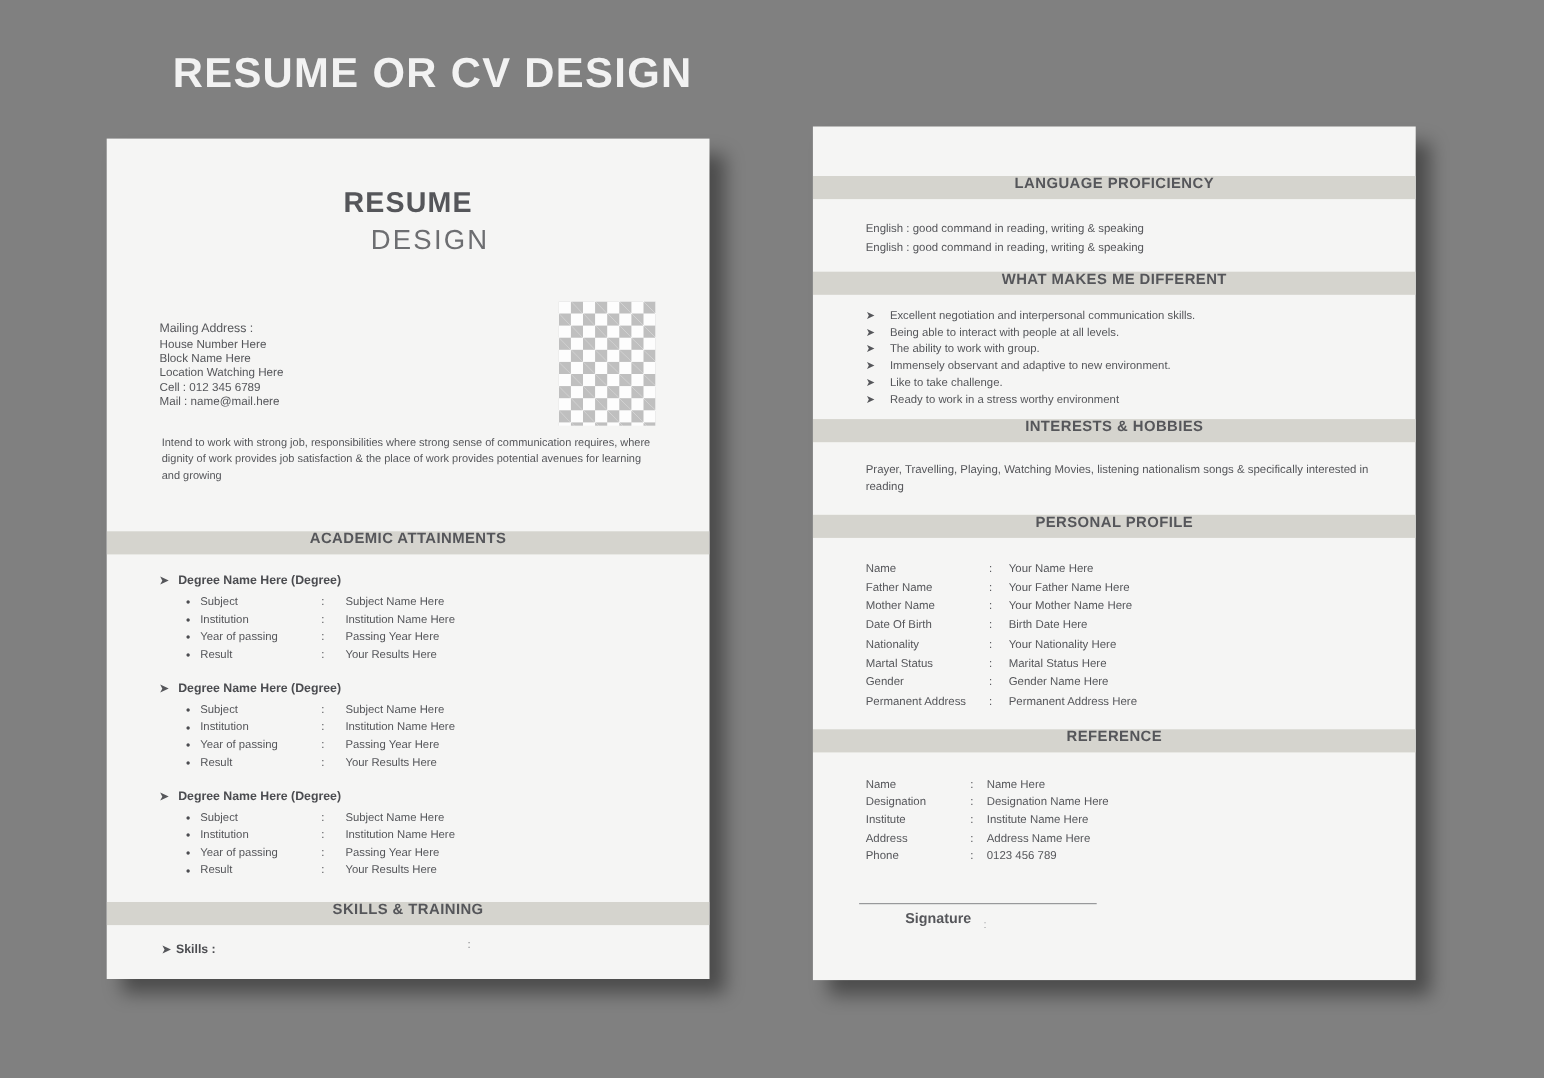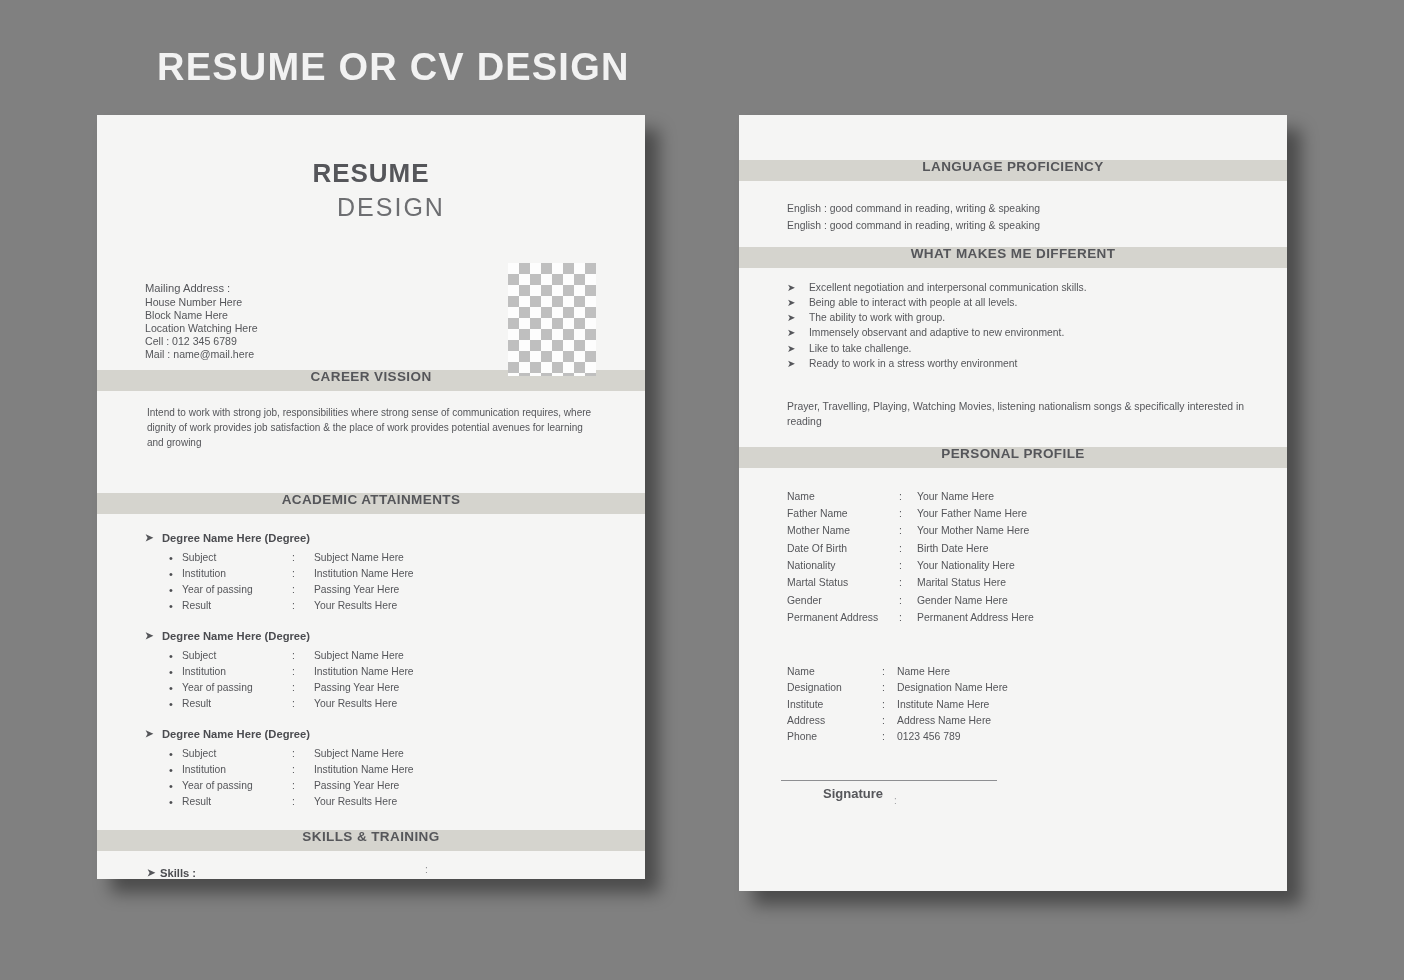--- a/index.html
+++ b/index.html
@@ -28,21 +28,21 @@
     white-space: nowrap;
   }
 
   
   .page {
     position: absolute;
     background: #f5f5f4;
     box-shadow: 14px 14px 16px rgba(0,0,0,0.42);
     overflow: hidden;
   }
-  #page-left  { left: 97px;  top: 115px; width: 548px; height: 764px; }
+  #page-left  { left: 97px;  top: 126px; width: 548px; height: 764px; }
   #page-right { left: 739px; top: 115px; width: 548px; height: 776px; }
 
   
   .band {
     background: #d5d4ce;
     text-align: center;
     font-size: 13.5px;
     font-weight: bold;
     letter-spacing: 0.4px;
     color: #55565a;
@@ -251,21 +251,20 @@
       <div>House Number Here</div>
       <div>Block Name Here</div>
       <div>Location Watching Here</div>
       <div>Cell  : 012 345 6789</div>
       <div>Mail : name@mail.here</div>
     </div>
 
     <div class="photo-placeholder"></div>
   </div>
 
-  <div class="band">CAREER VISSION</div>
   <div class="para career-body">Intend to work with strong job, responsibilities where strong sense of communication requires, where dignity of work provides job satisfaction &amp; the place of work provides potential avenues  for learning and growing</div>
 
   <div class="band">ACADEMIC ATTAINMENTS</div>
   <div class="acad-wrap">
 
     <div class="degree-group">
       <div class="degree-title">
         <span class="arrow-bullet">➤</span>
         <span class="dt-text">Degree Name Here (Degree)</span>
       </div>
@@ -402,20 +401,21 @@
     <div class="diff-item">
       <span class="ab">➤</span>
       <span>Like to take challenge.</span>
     </div>
     <div class="diff-item">
       <span class="ab">➤</span>
       <span>Ready to work in a stress worthy environment</span>
     </div>
   </div>
 
+  <div class="band">INTERESTS &amp; HOBBIES</div>
   <div class="hobby-body">
     <div class="hobby-line">Prayer, Travelling, Playing, Watching Movies, listening nationalism songs &amp; specifically interested in reading</div>
   </div>
 
   <div class="band">PERSONAL PROFILE</div>
   <div class="profile-body">
     <div class="pr-row">
       <span class="k">Name</span>
       <span class="sep">:</span>
       <span class="v">Your Name Here</span>
@@ -450,20 +450,21 @@
       <span class="sep">:</span>
       <span class="v">Gender Name Here</span>
     </div>
     <div class="pr-row">
       <span class="k">Permanent Address</span>
       <span class="sep">:</span>
       <span class="v">Permanent Address Here</span>
     </div>
   </div>
 
+  <div class="band">REFERENCE</div>
   <div class="ref-body">
     <div class="ref-row">
       <span class="k">Name</span>
       <span class="sep">:</span>
       <span class="v">Name Here</span>
     </div>
     <div class="ref-row">
       <span class="k">Designation</span>
       <span class="sep">:</span>
       <span class="v">Designation Name Here</span>

